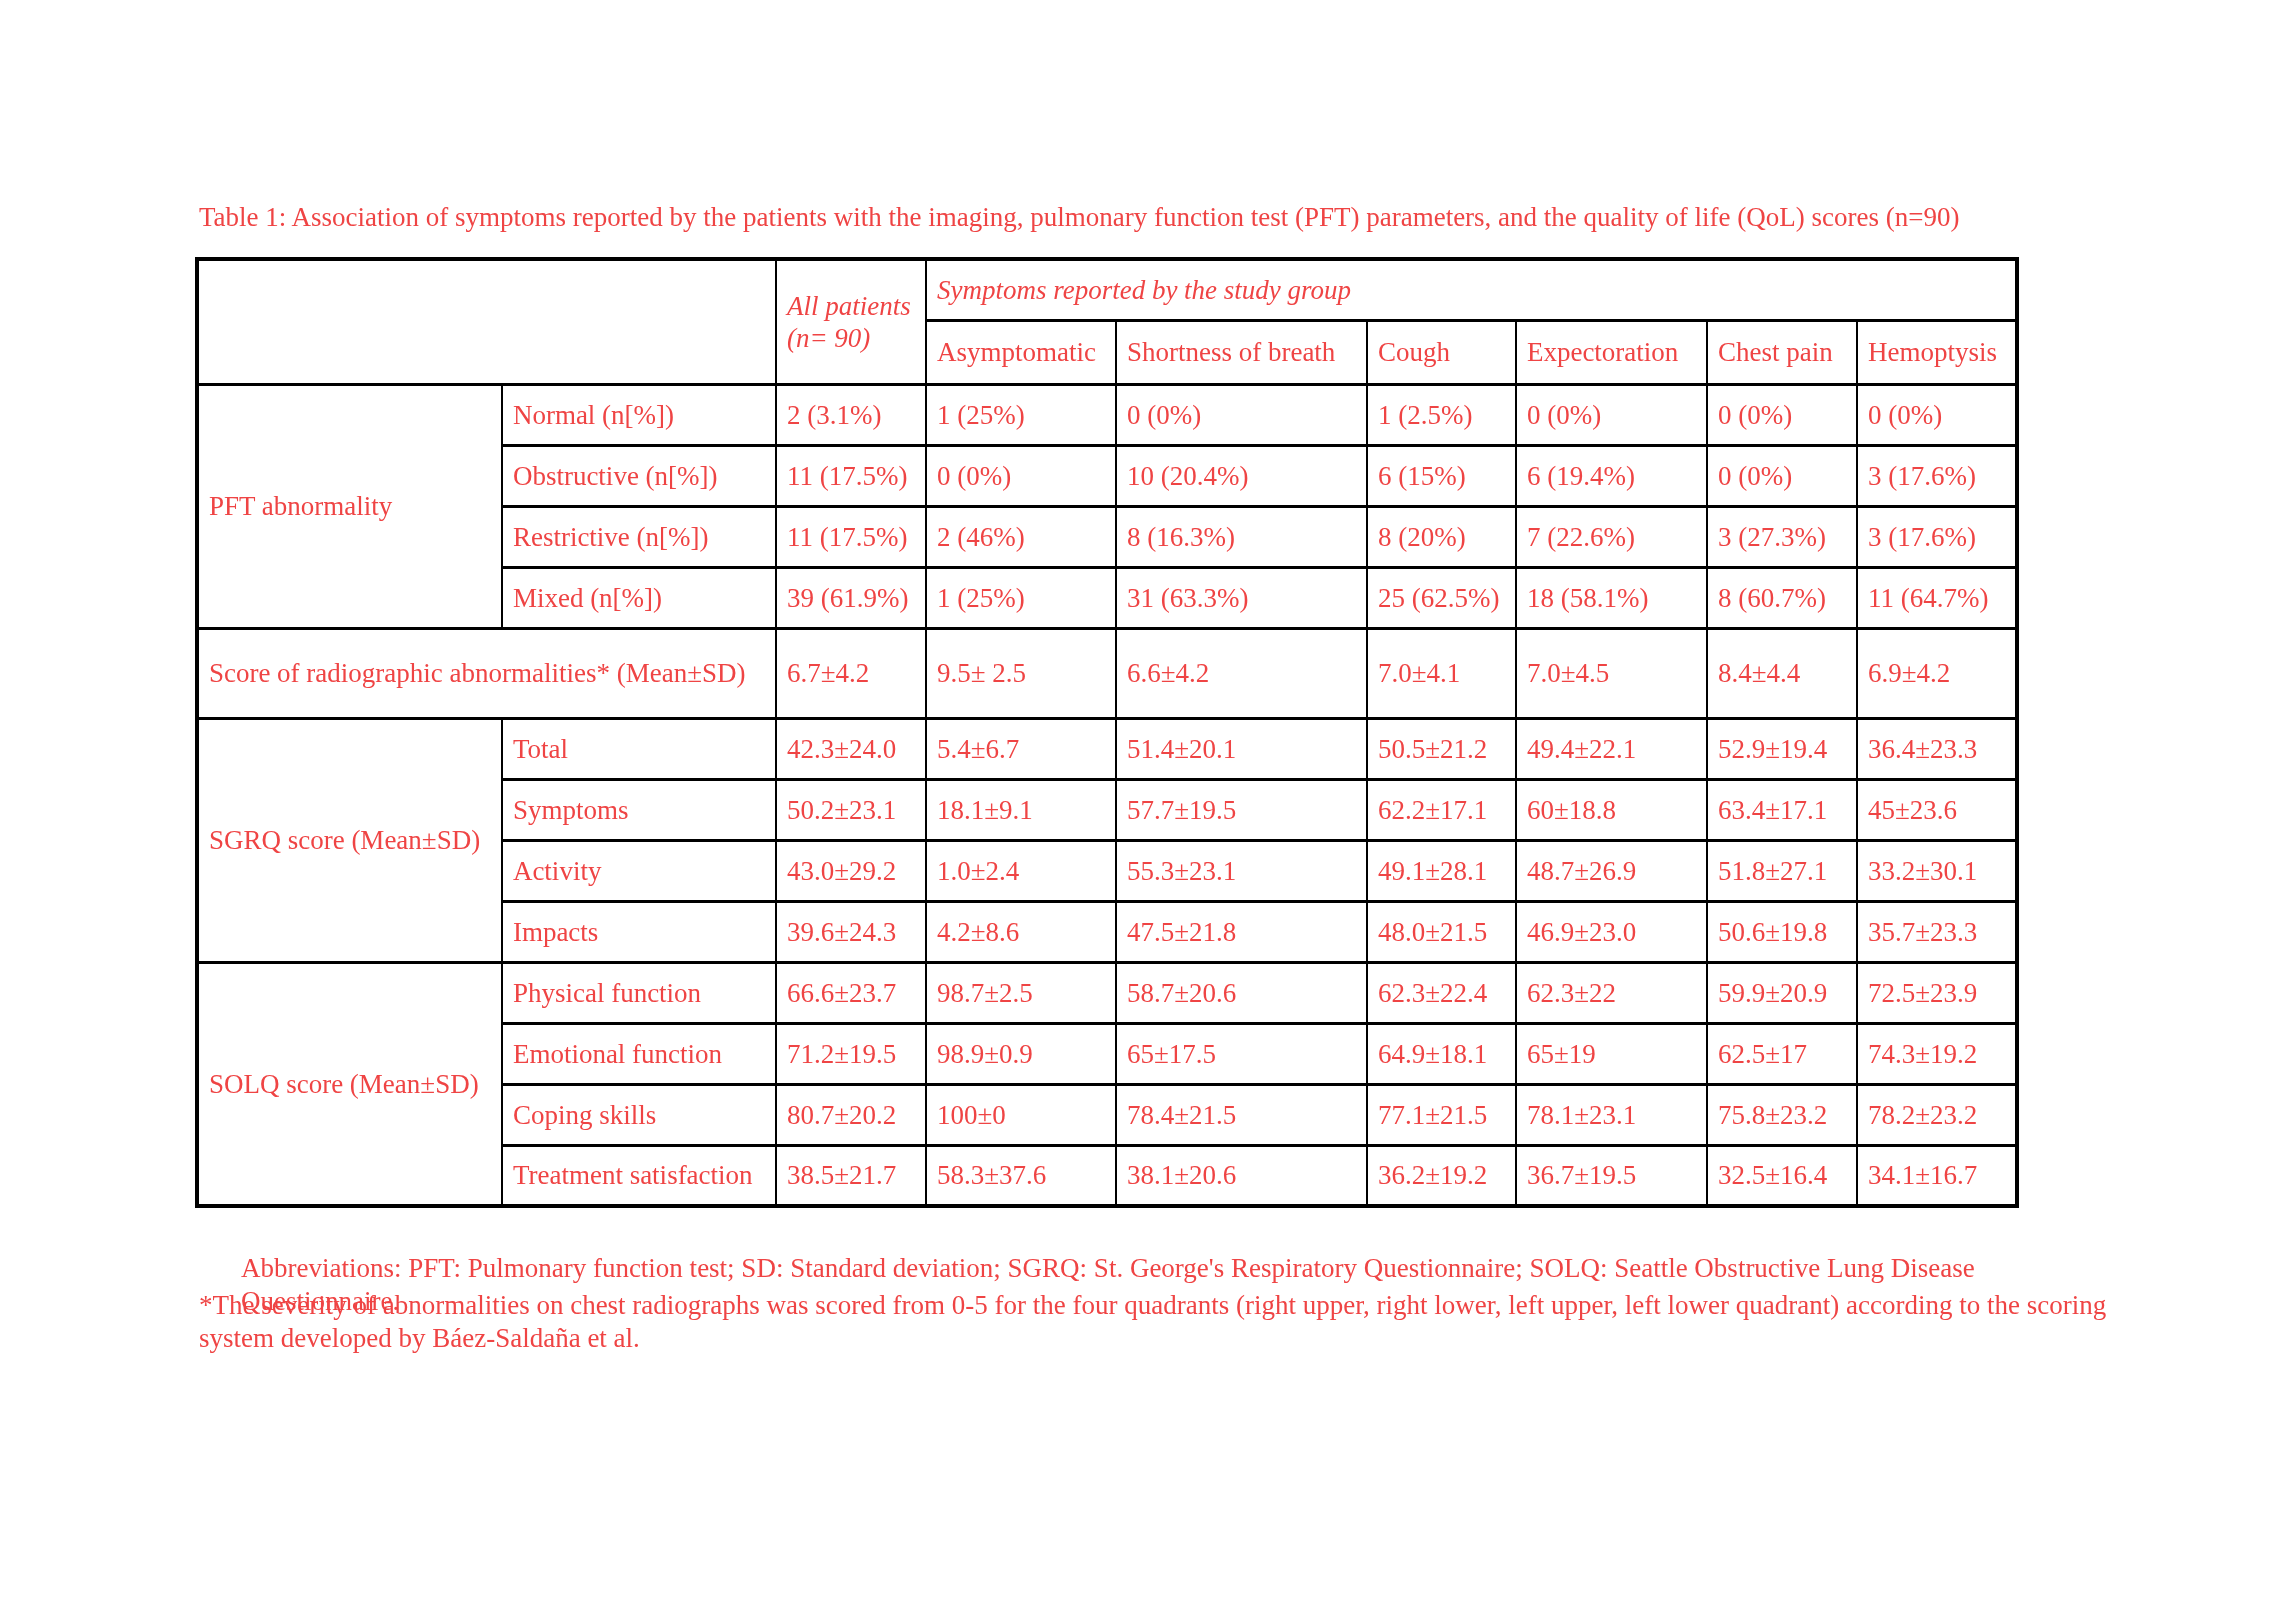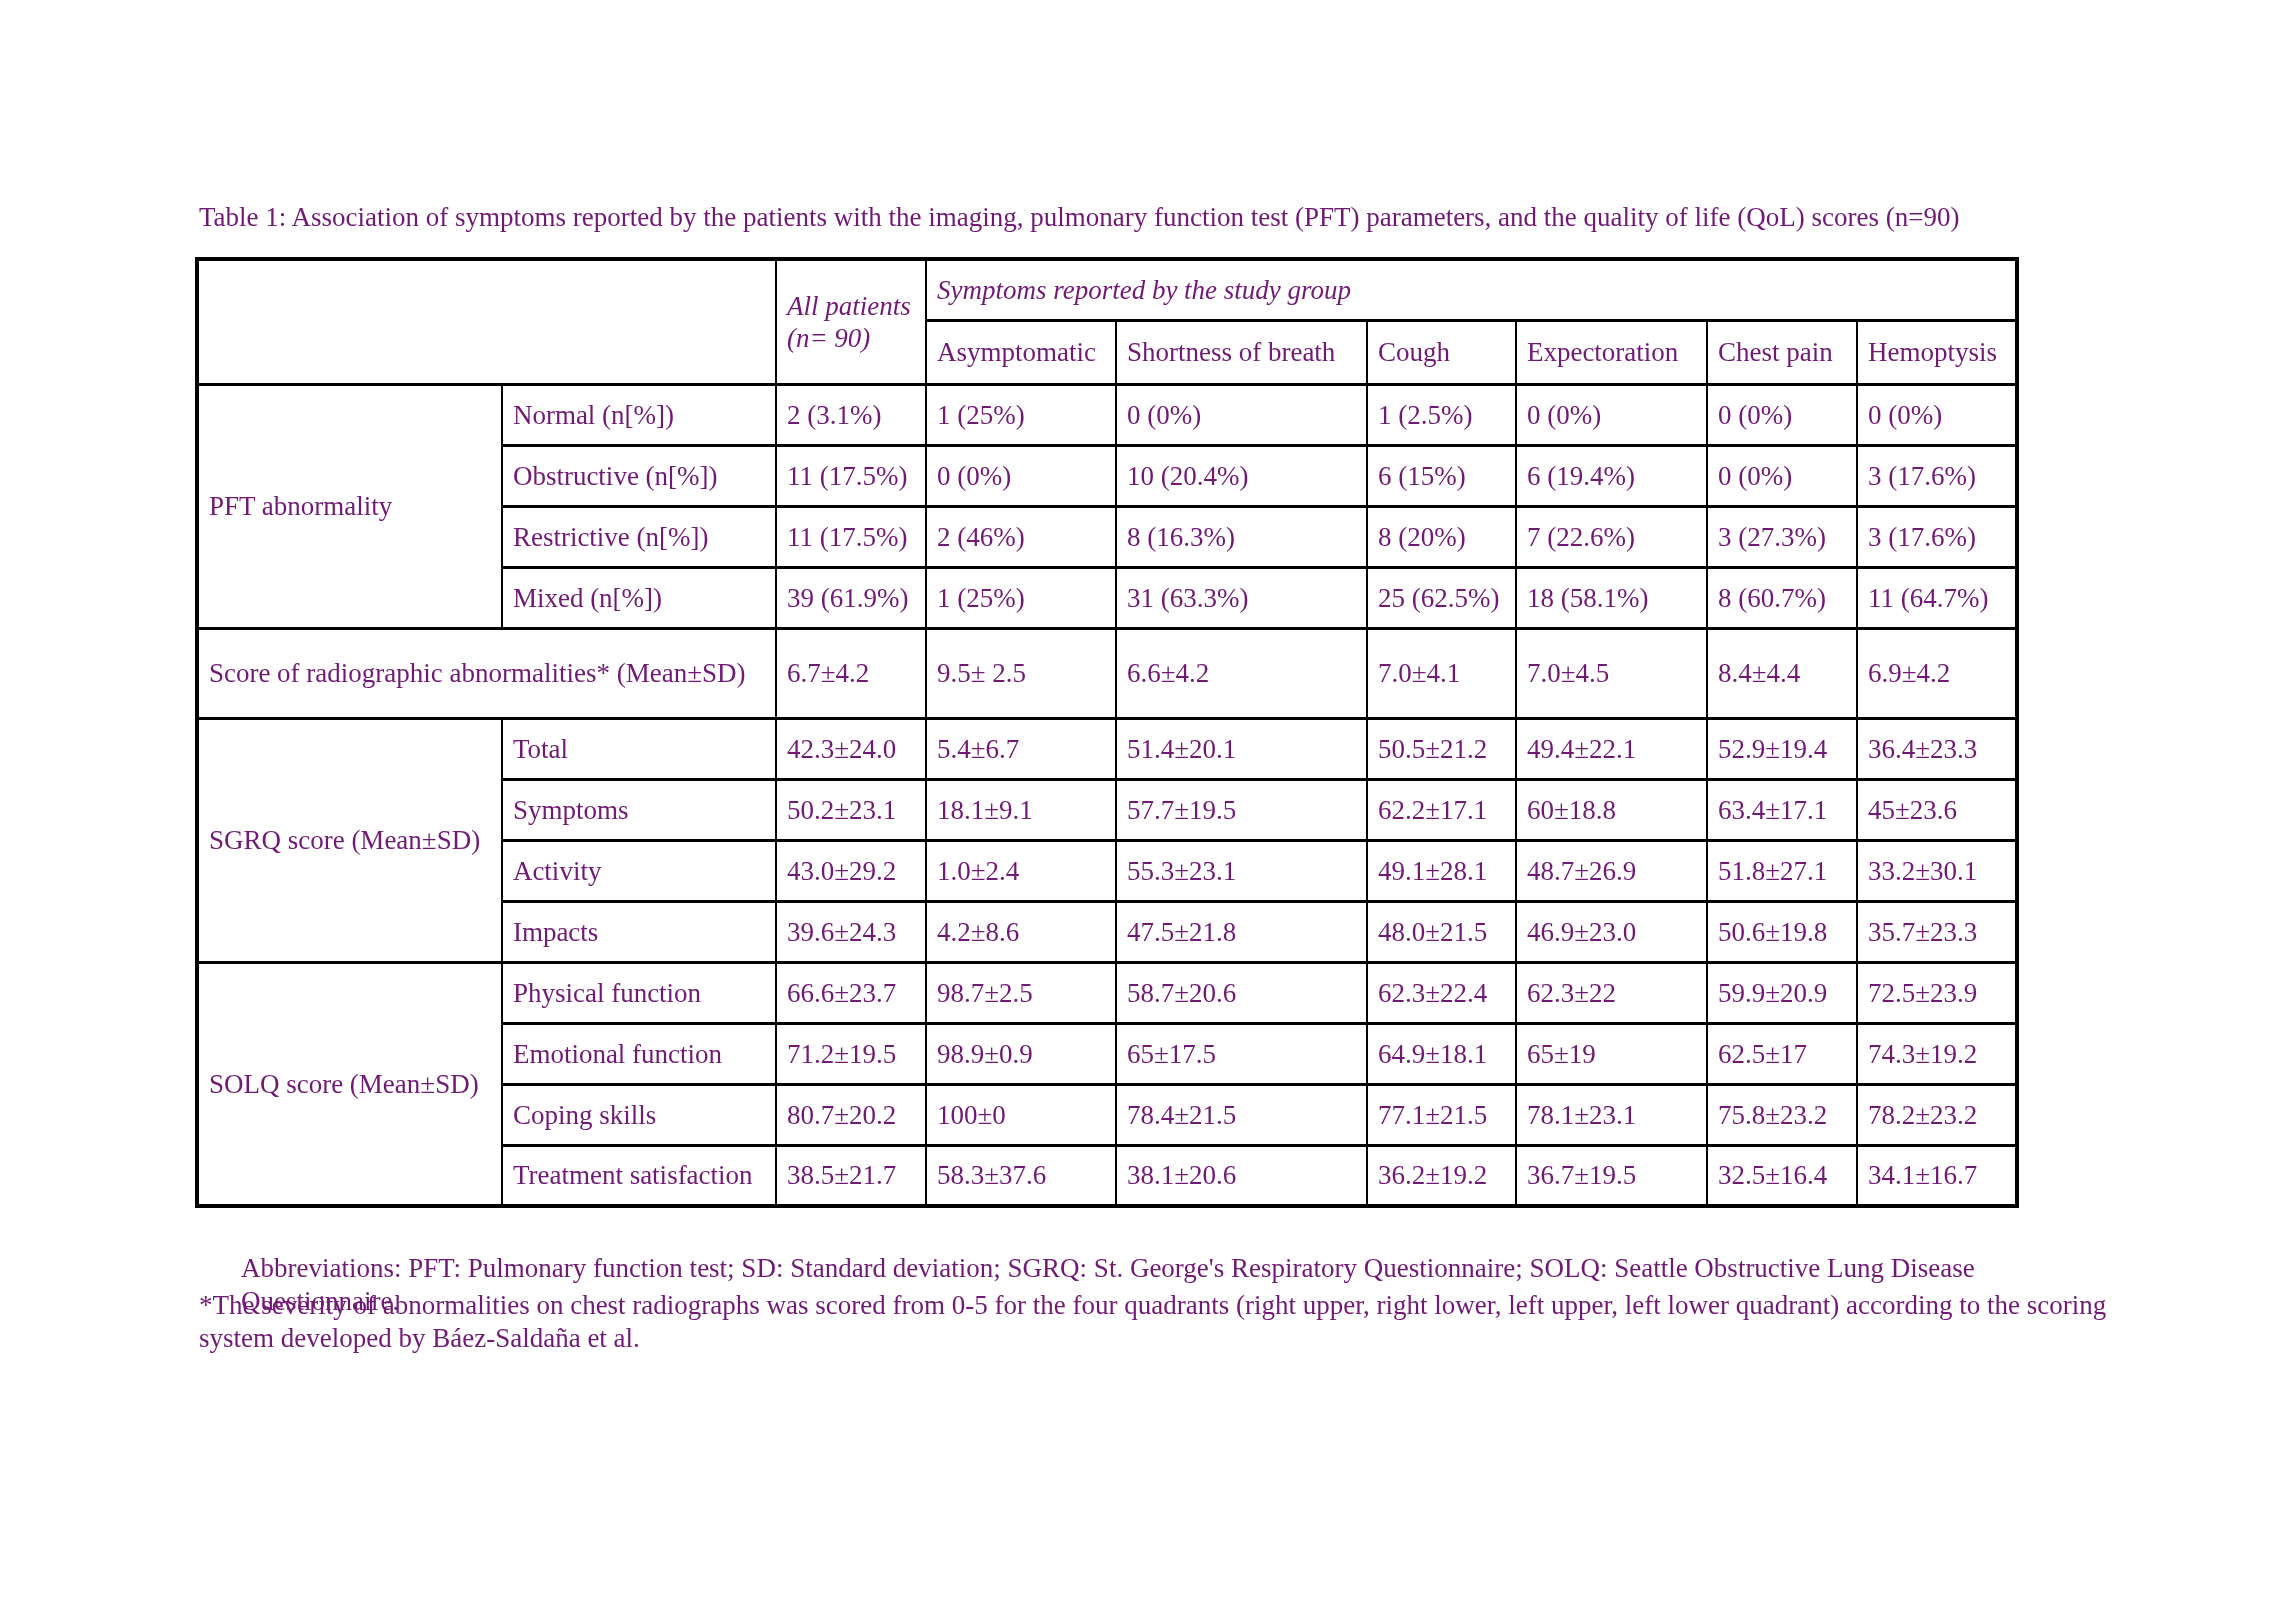--- a/index.html
+++ b/index.html
@@ -1,21 +1,21 @@
 <!DOCTYPE html>
 <html style="font-size:14.3px"><head>
 <meta charset="utf-8">
 <style>
   html, body { margin: 0; padding: 0; background: #ffffff; }
   .page {
     position: relative;
     width: 2293px;
     height: 1376px;
     background: #ffffff;
-    color: #701a75;
+    color: #ef4444;
     font-family: "Liberation Serif", "DejaVu Serif", serif;
     overflow: hidden;
   }
   .caption {
     position: absolute;
     left: 199px;
     top: 201px;
     width: 1926px;
     font-size: 27px;
     line-height: 32px;

